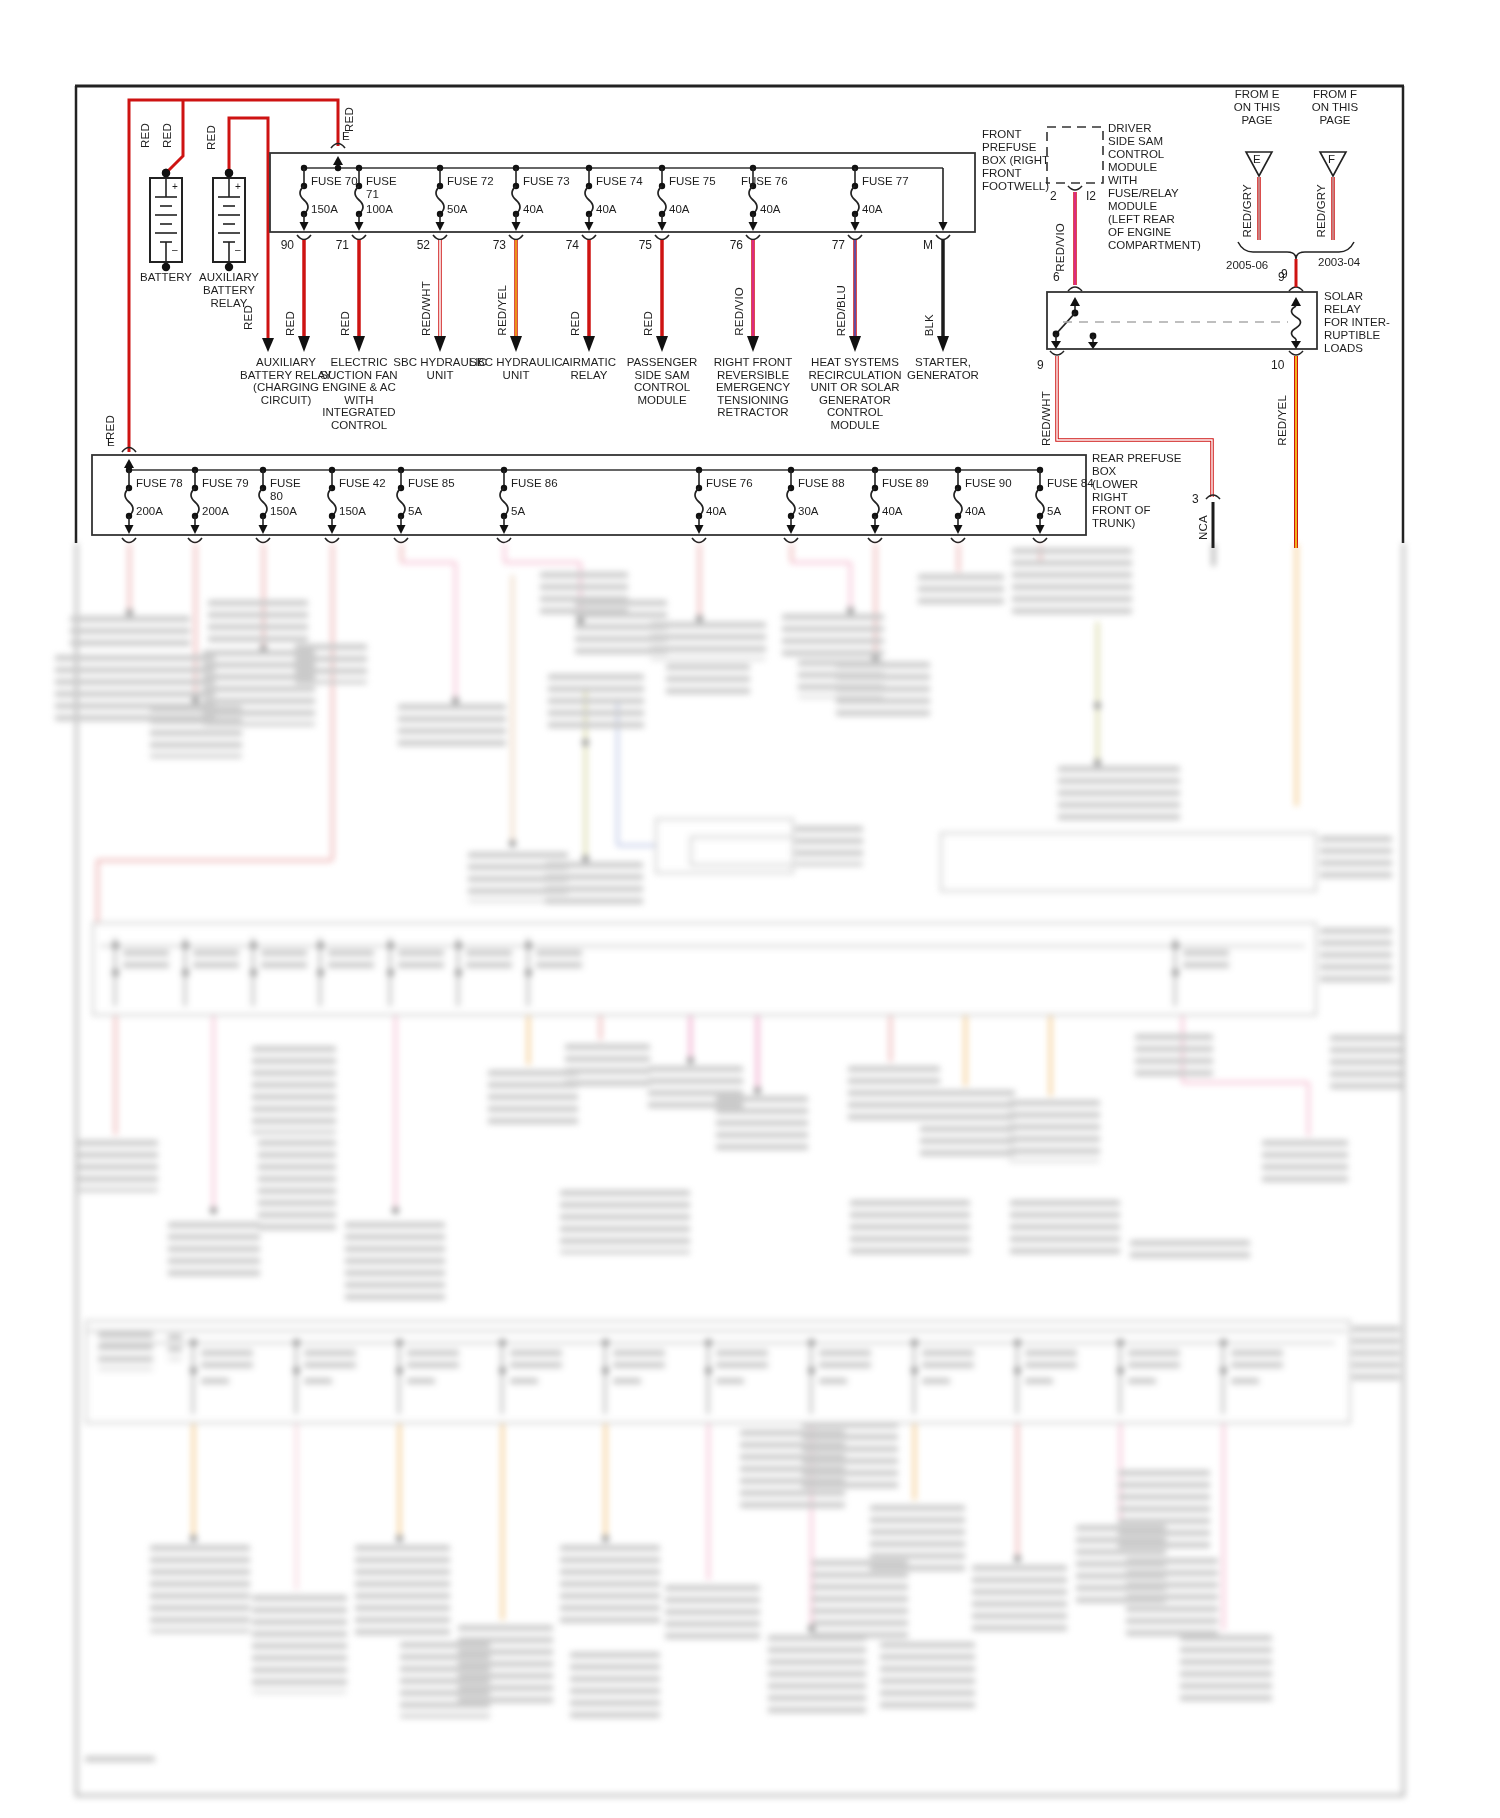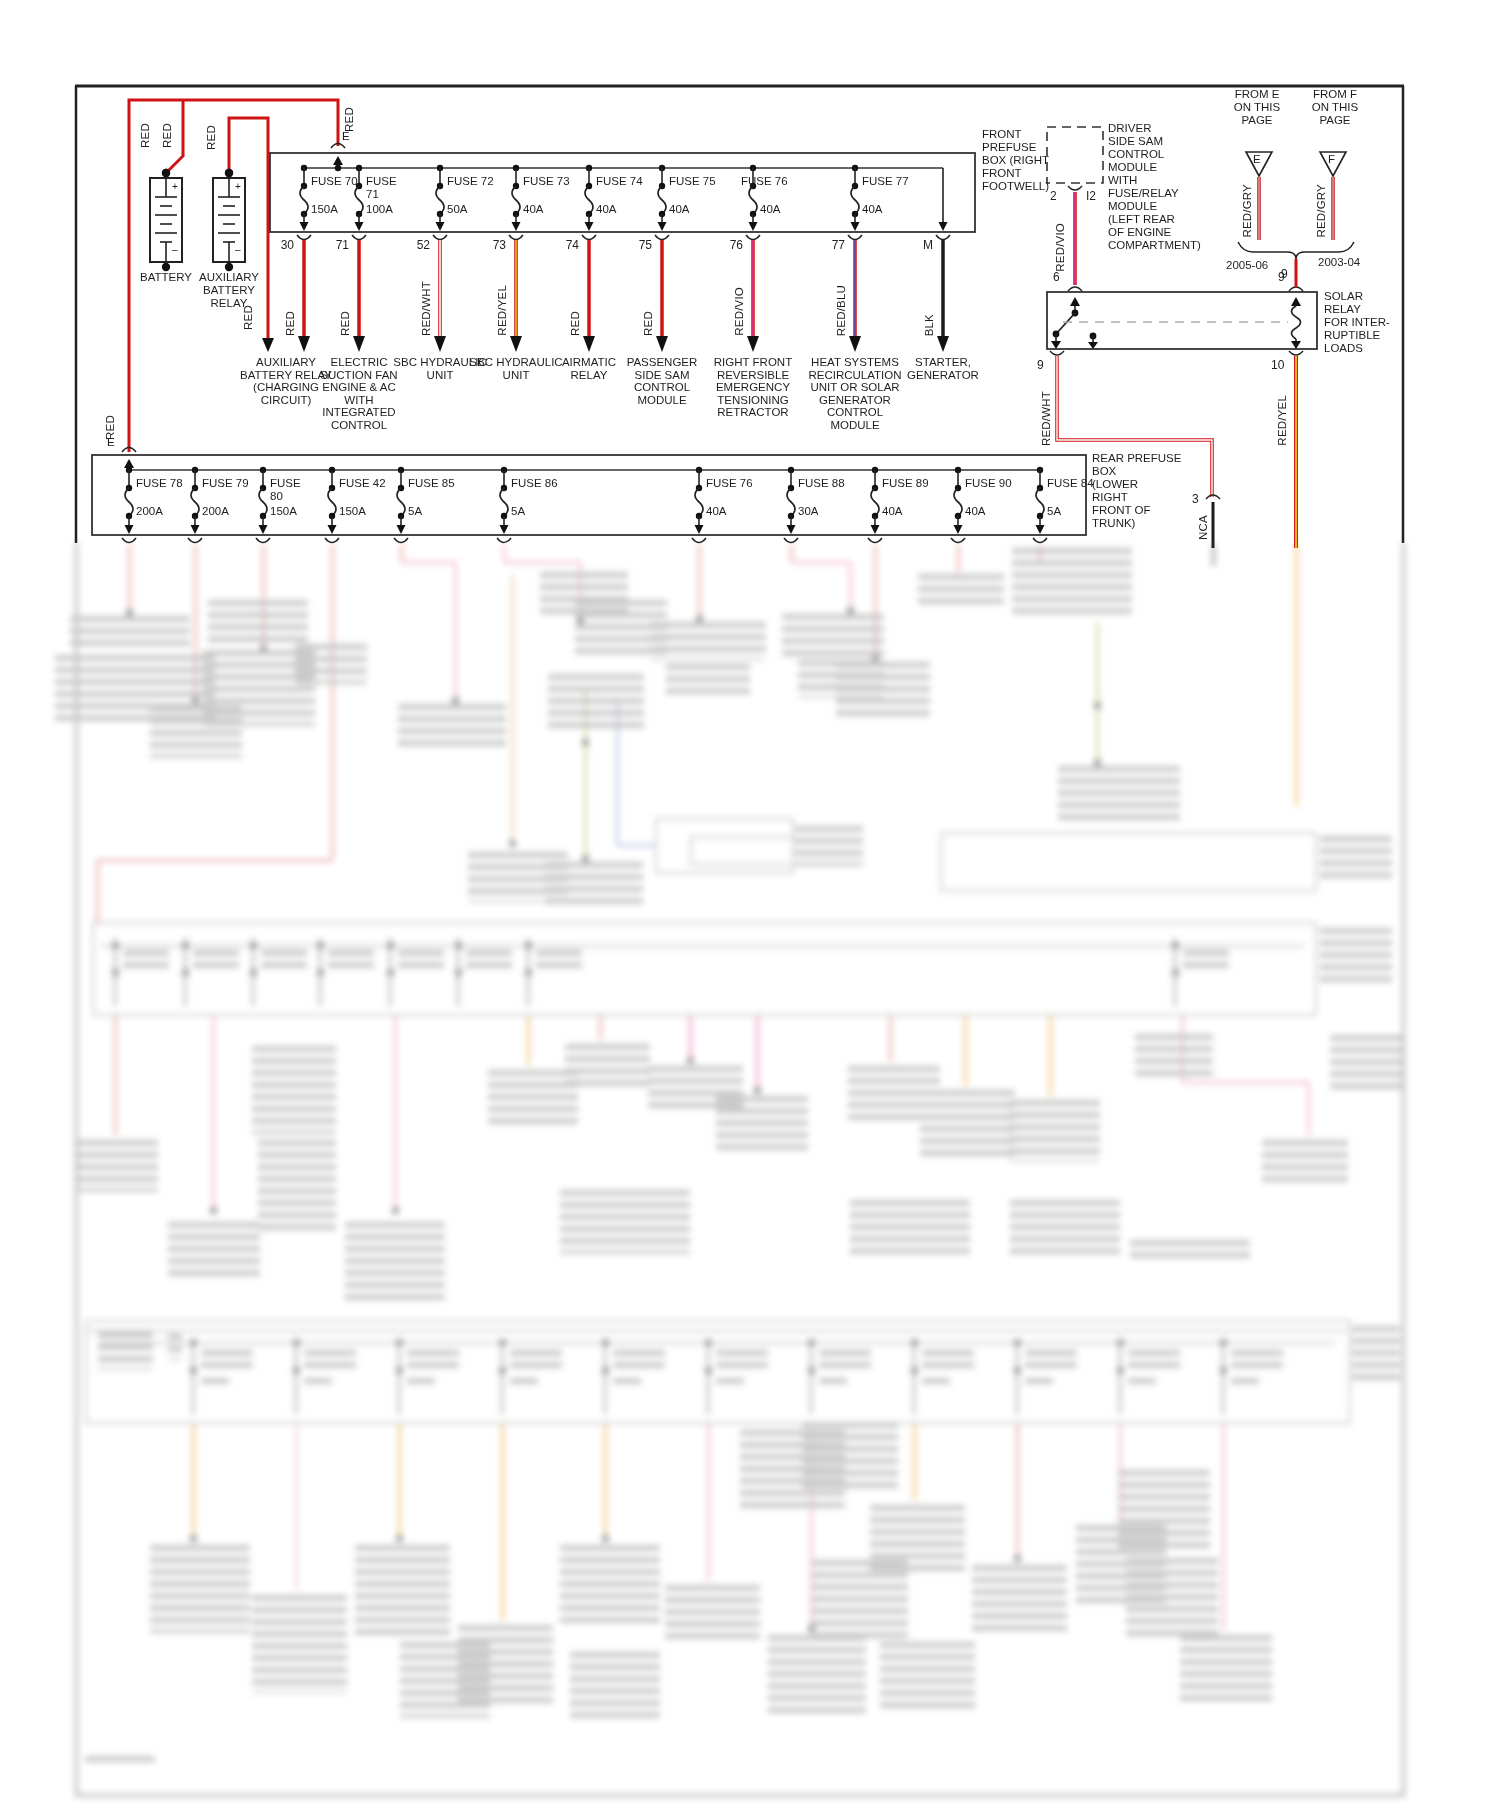--- a/index.html
+++ b/index.html
@@ -354,21 +354,21 @@
     <div class="vl" style="left:1241px;bottom:322px;">RED/GRY</div>
     <div class="vl" style="left:1315px;bottom:322px;">RED/GRY</div>
     <div class="lbl" style="left:1226px;top:259px;">2005-06</div>
     <div class="lbl" style="left:1318px;top:256px;">2003-04</div>
     <div class="pin" style="left:1281px;top:267px;">9</div>
 
     <div class="pin" style="left:1192px;top:492px;">3</div>
     <div class="vl" style="left:1197px;bottom:20px;">NCA</div>
   <div class="lbl pre" style="left:311px;top:175px;width:62px;">FUSE 70</div>
       <div class="lbl" style="left:311px;top:203px;">150A</div>
-      <div class="pin rgt" style="left:262px;top:238px;width:32px;">30</div>
+      <div class="pin rgt" style="left:262px;top:238px;width:32px;">90</div>
       <div class="vl" style="left:284px;bottom:224px;">RED</div>
       <div class="lbl ctr" style="left:238px;top:356px;width:96px;line-height:12.5px;">AUXILIARY BATTERY RELAY (CHARGING CIRCUIT)</div>
       <div class="lbl pre" style="left:366px;top:175px;width:62px;">FUSE
 71</div>
       <div class="lbl" style="left:366px;top:203px;">100A</div>
       <div class="pin rgt" style="left:317px;top:238px;width:32px;">71</div>
       <div class="vl" style="left:339px;bottom:224px;">RED</div>
       <div class="lbl ctr" style="left:311px;top:356px;width:96px;line-height:12.5px;">ELECTRIC SUCTION FAN ENGINE &amp; AC WITH INTEGRATED CONTROL</div>
       <div class="lbl pre" style="left:447px;top:175px;width:62px;">FUSE 72</div>
       <div class="lbl" style="left:447px;top:203px;">50A</div>

